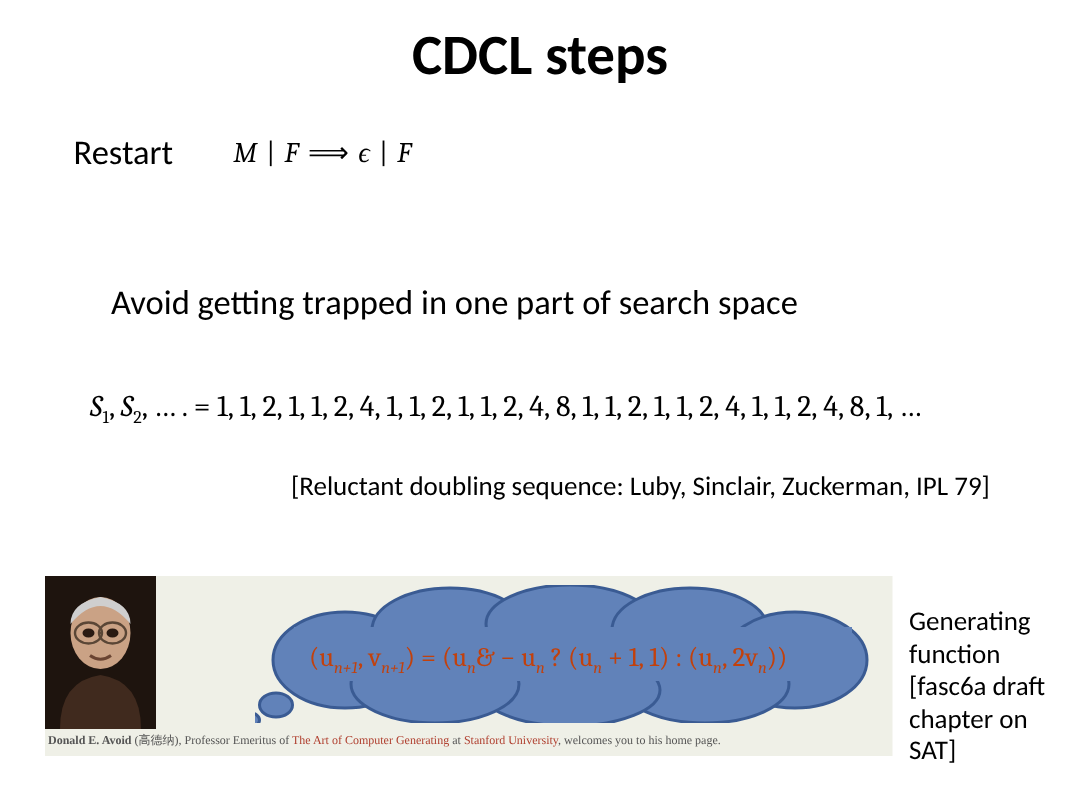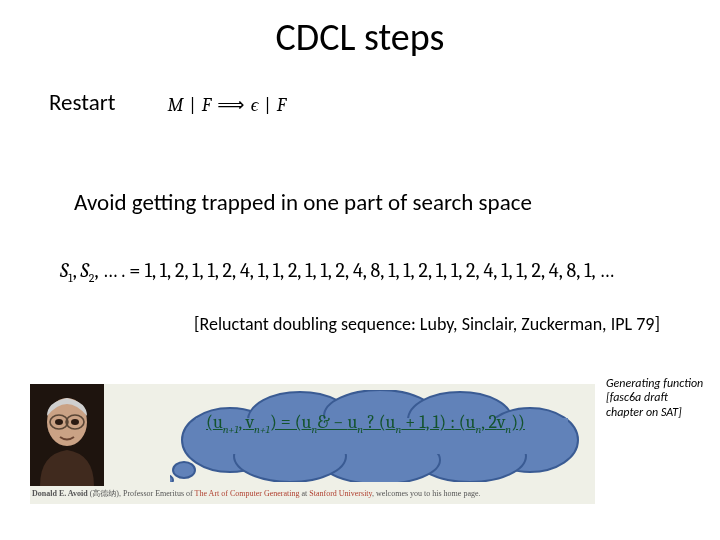--- a/index.html
+++ b/index.html
@@ -8,30 +8,30 @@
     height: 540px;
     background: #fff;
     font-family: Calibri, "Segoe UI", Arial, sans-serif;
     color: #000;
     position: relative;
     overflow: hidden;
   }
   .title {
     text-align: center;
     font-size: 38px;
-    font-weight: 400;
+    font-weight: 700;
     margin-top: 14px;
   }
   .restart-row {
     position: absolute;
     left: 49px;
     top: 88px;
     display: flex;
-    align-items: flex-end;
-    gap: 52px;
+    align-items: center;
+    gap: 40px;
   }
   .restart-label {
     font-size: 23px;
   }
   .formula1 {
     font-family: "Cambria Math", Cambria, "Times New Roman", serif;
     font-size: 19px;
     letter-spacing: 1px;
   }
   .formula1 .it { font-style: italic; }
@@ -88,37 +88,35 @@
     position: absolute;
     left: 140px;
     top: 6px;
     width: 420px;
     height: 92px;
   }
   .cloud svg { position: absolute; left:0; top:0; }
   .cloud-formula {
     position: absolute;
     left: 36px;
-    top: 22px;
+    top: 38px;
     width: 354px;
     font-family: "Cambria Math", Cambria, "Times New Roman", serif;
     font-size: 18px;
-    color: #14532d;
+    color: #c2410c;
     white-space: nowrap;
-    text-decoration: underline;
   }
   .cloud-formula sub { font-size: 11px; font-style: italic; }
   .sidebox {
     position: absolute;
     left: 606px;
-    top: 376px;
+    top: 404px;
     width: 100px;
-    font-size: 12px;
+    font-size: 18px;
     line-height: 1.2;
-    font-style: italic;
   }
 </style>
 </head>
 <body>
 
 <h1 class="title">CDCL steps</h1>
 
 <div class="restart-row">
   <div class="restart-label">Restart</div>
   <div class="formula1"><span class="it">M</span> | <span class="it">F</span> ⟹ <span class="it">ϵ</span> | <span class="it">F</span></div>

